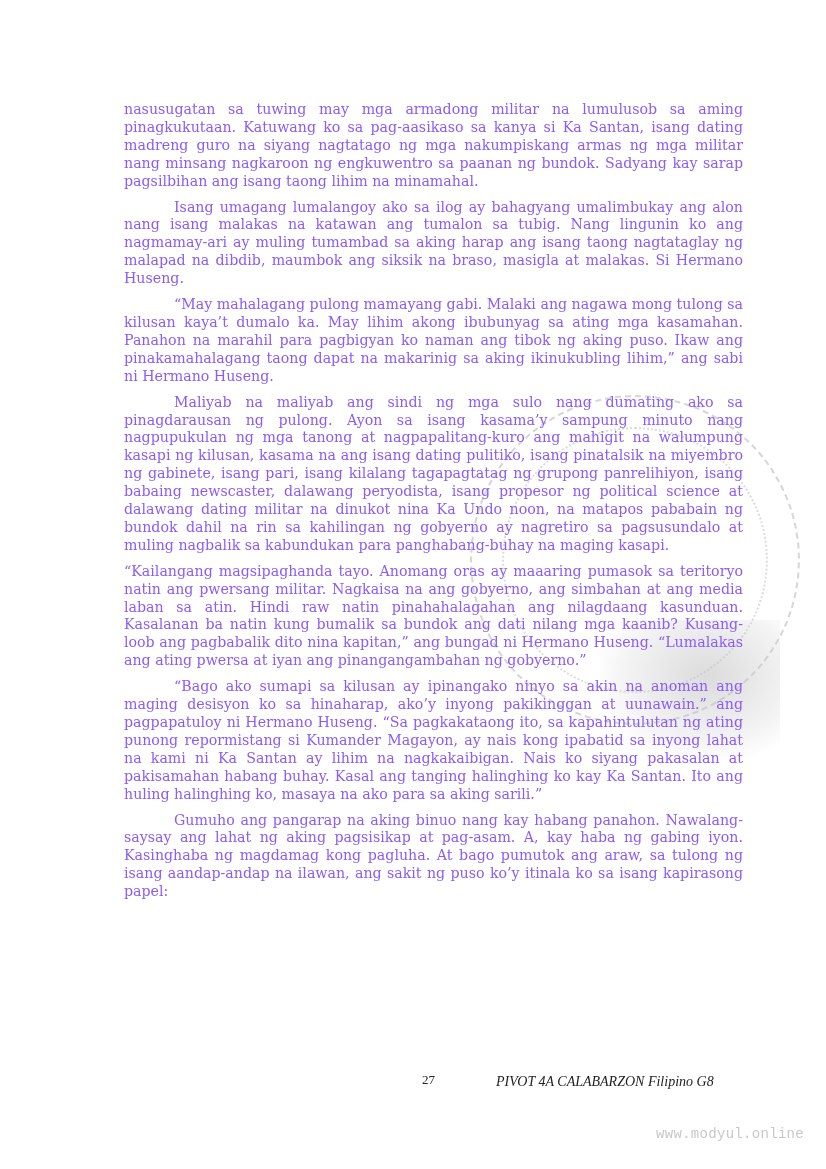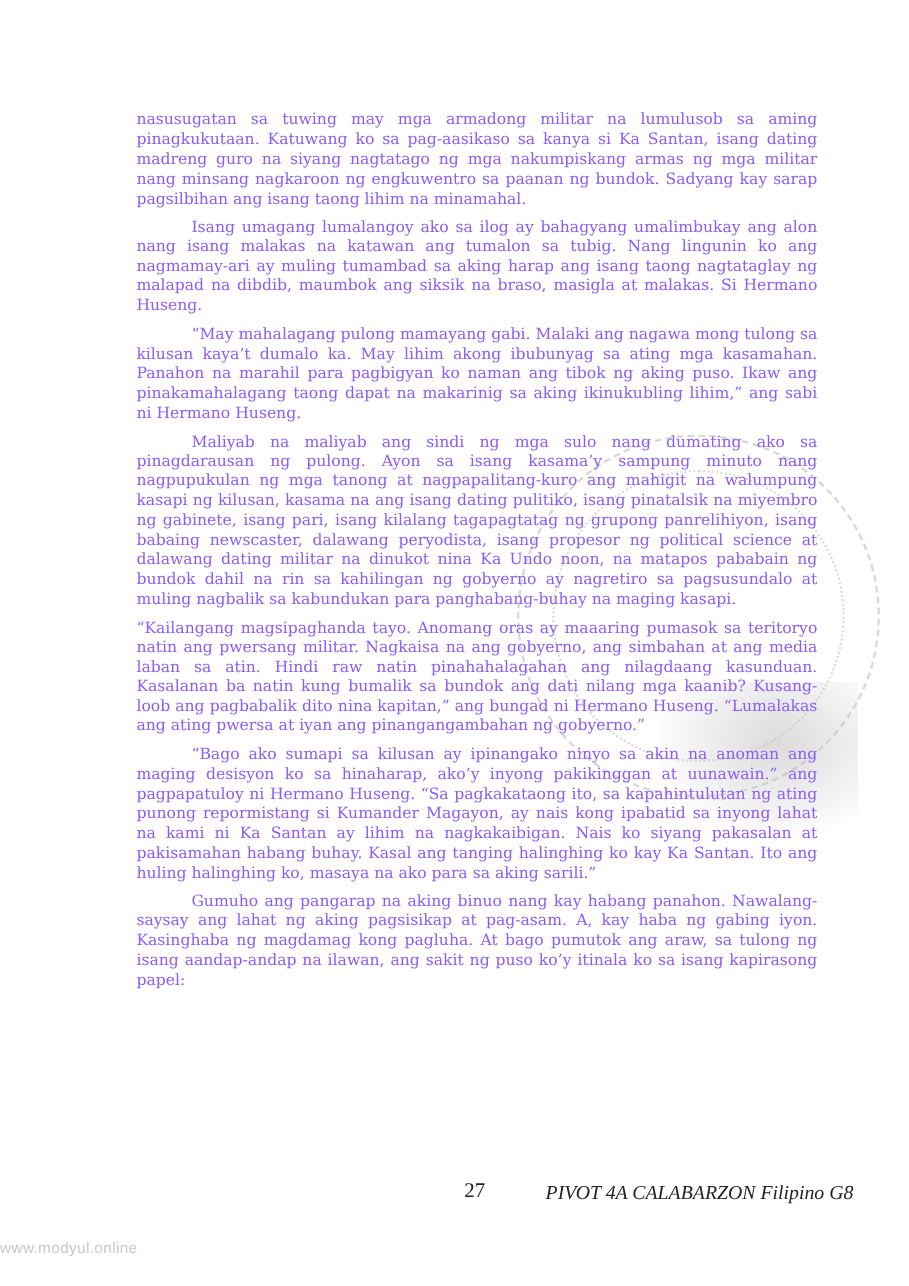--- a/index.html
+++ b/index.html
@@ -24,29 +24,29 @@
   .body-text {
     position: absolute; left: 124px; top: 101px; width: 619px;
     font-family: "DejaVu Serif", serif;
     font-size: 14.2px; line-height: 17.9px; color: #8b5cf6;
     z-index: 1;
   }
   .body-text p { margin: 0 0 8px 0; text-align: justify; }
   .body-text p.indent { text-indent: 50px; }
   .footer-page {
     position: absolute; left: 422px; top: 1072px;
-    font-family: "Liberation Serif", serif; font-size: 19px; color: #222;
+    font-family: "Liberation Serif", serif; font-size: 13px; color: #222;
   }
   .footer-title {
     position: absolute; left: 496px; top: 1074px;
-    font-family: "Liberation Serif", serif; font-style: italic; font-size: 18px; color: #222;
+    font-family: "Liberation Serif", serif; font-style: italic; font-size: 14px; color: #222;
   }
   .watermark-url {
-    position: absolute; left: 0; width: 804px; top: 1126px; text-align: left;
-    font-family: Liberation Sans, sans-serif; font-size: 14px; color: #c8c8c8; letter-spacing: 0.3px;
+    position: absolute; left: 0; width: 804px; top: 1126px; text-align: right;
+    font-family: Liberation Mono, monospace; font-size: 14px; color: #c8c8c8; letter-spacing: 0.3px;
   }
 </style>
 </head>
 <body>
 
 <div class="page">
   <div class="seal"></div>
   <div class="seal-blot"></div>
 
   <div class="body-text">

